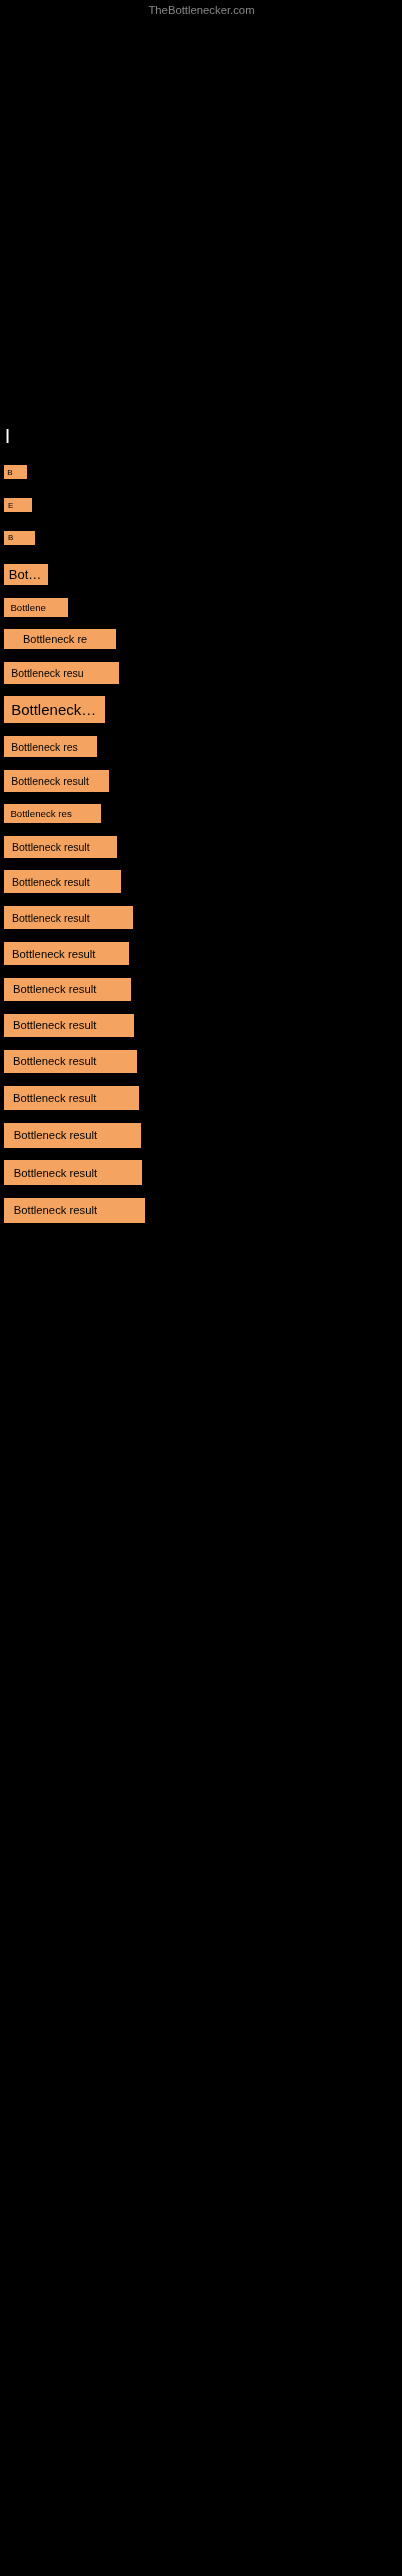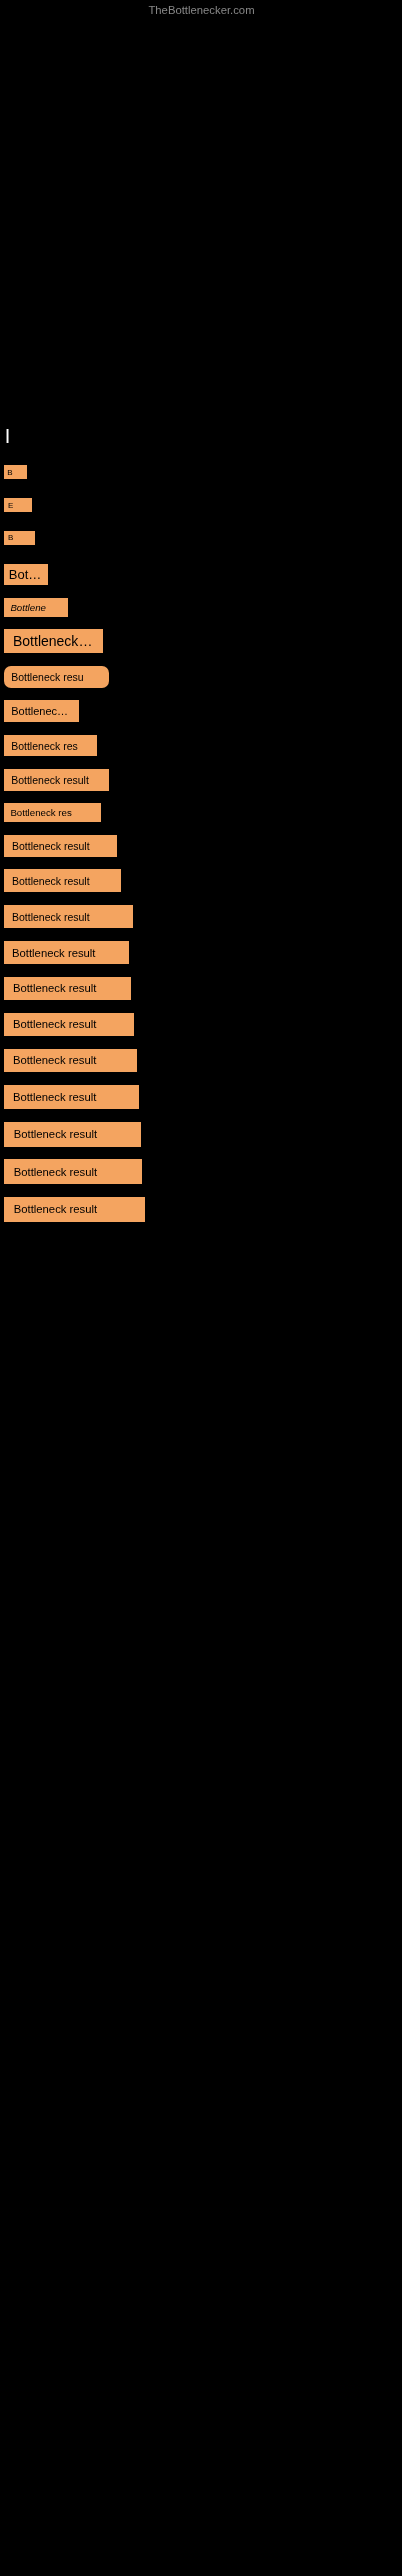--- a/index.html
+++ b/index.html
@@ -51,24 +51,24 @@
       margin: 6.4px 0;
       padding-left: 4px;
     }
 
     
     .size-1 { width: 22.5px; font-size: 8px; padding: 2.4px 3.2px; }
     .size-2 { width: 28px; font-size: 8px; padding: 2.4px 4px; }
     .size-3 { width: 31px; font-size: 8px; padding: 2.4px 4px; }
     .size-4 { width: 44px; font-size: 13px; padding: 3.2px 4.8px; }
     .size-5 { width: 72px; font-size: 8.9px; padding: 4px 5.6px; }
-    .size-6 { width: 64px; font-size: 9.7px; padding: 4px 6.4px; font-style: italic; }
-    .size-7 { width: 99px; font-size: 14px; padding: 4px 9px; }
-    .size-8 { width: 105px; font-size: 10.5px; padding: 4.8px 7.2px; border-radius: 7px; }
-    .size-9 { width: 75px; font-size: 11px; padding: 4.8px 7.2px; }
+    .size-6 { width: 64px; font-size: 9.7px; padding: 4px 6.4px; }
+    .size-7 { width: 112px; font-size: 11px; padding: 4px 19px; }
+    .size-8 { width: 115px; font-size: 10.5px; padding: 4.8px 7.2px; }
+    .size-9 { width: 101px; font-size: 15px; padding: 4.8px 7.2px; }
     .size-10 { width: 93px; font-size: 10.5px; padding: 4.8px 7.2px; }
     .size-11 { width: 68px; font-size: 9.7px; padding: 4px 6.4px; }
     .size-12 { width: 105px; font-size: 10.5px; padding: 4.8px 7.2px; }
     .size-13 { width: 97px; font-size: 9.7px; padding: 4px 6.4px; }
     .size-14 { width: 113px; font-size: 10.5px; padding: 4.8px 8px; }
     .size-15 { width: 117px; font-size: 10.5px; padding: 5.6px 8px; }
     .size-16 { width: 129px; font-size: 10.5px; padding: 5.6px 8px; }
     .size-17 { width: 125px; font-size: 11.3px; padding: 5.6px 8px; }
     .size-18 { width: 127px; font-size: 11.3px; padding: 5.6px 8.9px; }
     .size-19 { width: 130px; font-size: 11.3px; padding: 5.6px 8.9px; }

